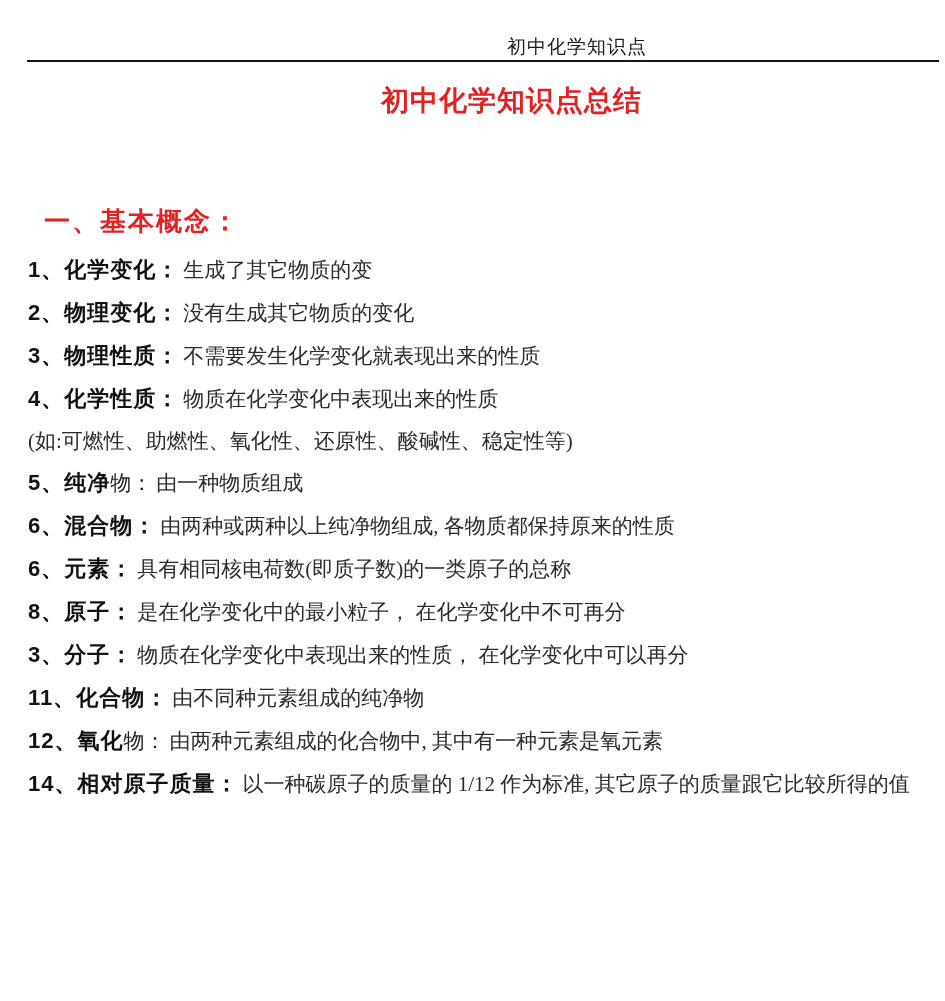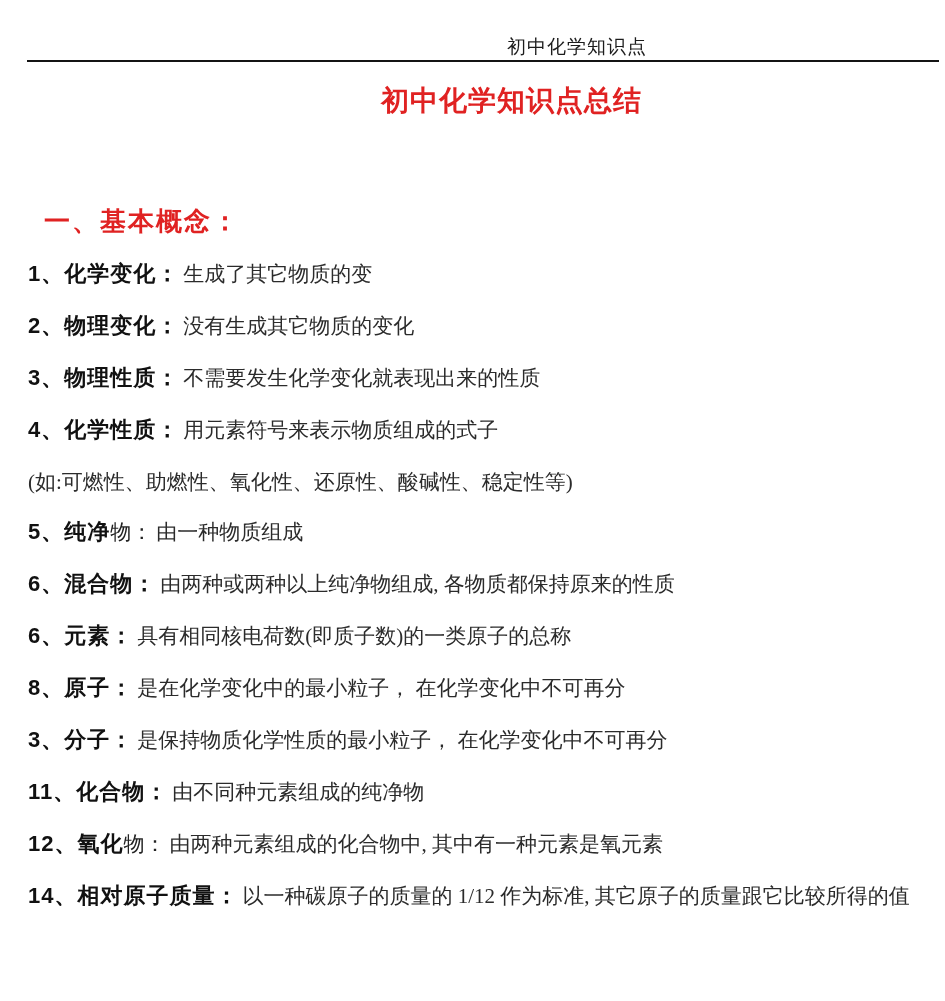--- a/index.html
+++ b/index.html
@@ -61,21 +61,21 @@
   }
   .items {
     position: absolute;
     left: 28px;
     top: 249px;
     right: 6px;
   }
   .items p {
     margin: 0;
     padding: 0;
-    line-height: 50px;
+    line-height: 41px;
     white-space: nowrap;
   }
   .term {
     font-family: "Liberation Sans", "DejaVu Sans", sans-serif;
     font-weight: bold;
     font-size: 22px;
     color: #111111;
     letter-spacing: 1px;
   }
   .term-plain {
@@ -106,33 +106,33 @@
 
   <div class="items">
 
     <p><span class="term">1、化学变化：</span><span class="term-plain"></span><span class="desc">生成了其它物质的变</span></p>
 
     <p><span class="term">2、物理变化：</span><span class="term-plain"></span><span class="desc">没有生成其它物质的变化</span></p>
 
     <p><span class="term">3、物理性质：</span><span class="term-plain"></span><span class="desc">不需要发生化学变化就表现出来的性质</span></p>
 
 
-    <p><span class="term">4、化学性质：</span><span class="term-plain"></span><span class="desc">用元素符号来表示物质组成的式子</span></p>
+    <p><span class="term">4、化学性质：</span><span class="term-plain"></span><span class="desc">物质在化学变化中表现出来的性质</span></p>
 
     <p class="note">(如:可燃性、助燃性、氧化性、还原性、酸碱性、稳定性等)</p>
 
     <p><span class="term">5、纯净</span><span class="term-plain">物：</span><span class="desc">由一种物质组成</span></p>
 
     <p><span class="term">6、混合物：</span><span class="term-plain"></span><span class="desc">由两种或两种以上纯净物组成, 各物质都保持原来的性质</span></p>
 
     <p><span class="term">6、元素：</span><span class="term-plain"></span><span class="desc">具有相同核电荷数(即质子数)的一类原子的总称</span></p>
 
     <p><span class="term">8、原子：</span><span class="term-plain"></span><span class="desc">是在化学变化中的最小粒子， 在化学变化中不可再分</span></p>
 
-    <p><span class="term">3、分子：</span><span class="term-plain"></span><span class="desc">是保持物质化学性质的最小粒子， 在化学变化中不可再分</span></p>
+    <p><span class="term">3、分子：</span><span class="term-plain"></span><span class="desc">物质在化学变化中表现出来的性质， 在化学变化中可以再分</span></p>
 
 
     <p><span class="term">11、化合物：</span><span class="term-plain"></span><span class="desc">由不同种元素组成的纯净物</span></p>
 
     <p><span class="term">12、氧化</span><span class="term-plain">物：</span><span class="desc">由两种元素组成的化合物中, 其中有一种元素是氧元素</span></p>
 
 
     <p><span class="term">14、相对原子质量：</span><span class="term-plain"></span><span class="desc">以一种碳原子的质量的 1/12 作为标准, 其它原子的质量跟它比较所得的值</span></p>
 
   </div>

